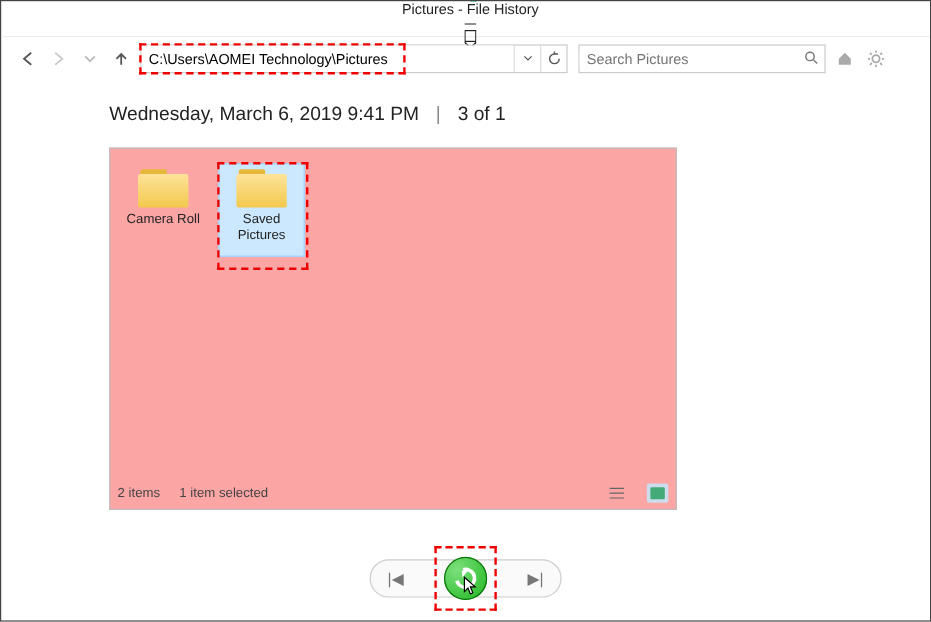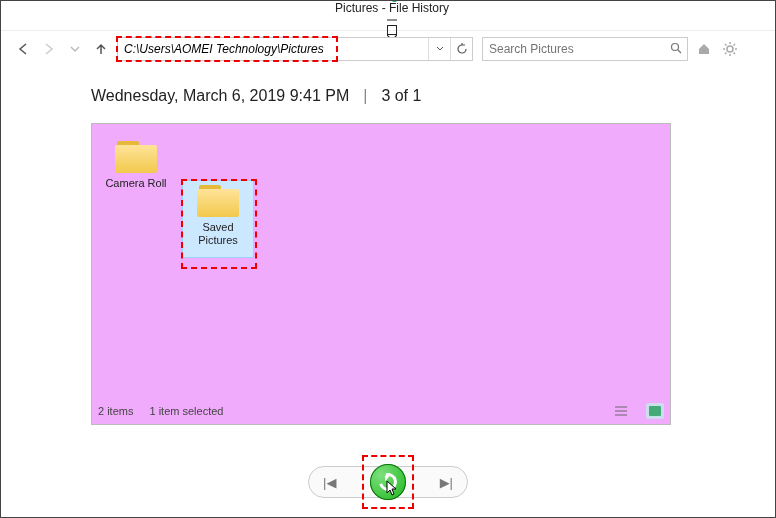--- a/index.html
+++ b/index.html
@@ -60,21 +60,20 @@
   .addr-wrap {
     position: relative;
     flex: 0 0 356px;
     height: 24px;
     display: flex;
     border: 1px solid #ccc;
   }
   .addr-input {
     flex: 1; border: none; outline: none; font-size: 12px;
     padding: 0 6px;
-    font-style: italic;
   }
   .addr-drop, .addr-refresh {
     width: 22px; display:flex; align-items:center; justify-content:center;
     font-size: 11px; color: #555; border-left: 1px solid #ddd;
   }
   .highlight-addr {
     position: absolute; left: -2px; top: -2px;
     width: 222px; height: 26px;
     border: 2px dashed #e00; pointer-events: none;
   }
@@ -104,25 +103,25 @@
     font-weight: 400;
     display: flex;
     gap: 14px;
     align-items: center;
     margin-bottom: 18px;
   }
   .date-sep { color: #888; }
   .date-count { color: #222; }
 
   .folderpanel {
-    width: 580px;
+    width: 473px;
     height: 302px;
     border: 1px solid #bbb;
     position: relative;
-    background: #f0abfc;
+    background: #fca5a5;
   }
   .folders {
     padding: 12px 8px;
     display: flex;
     gap: 10px;
   }
   .folder-item {
     width: 72px;
     height: 78px;
     display: flex; flex-direction: column;
@@ -314,21 +313,21 @@
     <div class="folders">
 
       <div class="folder-item">
         <div class="folder-icon">
           <div class="folder-back"></div>
             <div class="folder-body"></div>
         </div>
         <div class="folder-label">Camera Roll</div>
       </div>
 
-      <div class="folder-item selected" style="position:relative;margin-top:44px;">
+      <div class="folder-item selected" style="position:relative;">
         <div class="folder-icon">
           <div class="folder-back"></div>
             <div class="folder-body"></div>
         </div>
         <div class="folder-label">Saved Pictures</div>
         <div class="sel-highlight"></div>
       </div>
 
     </div>
 

